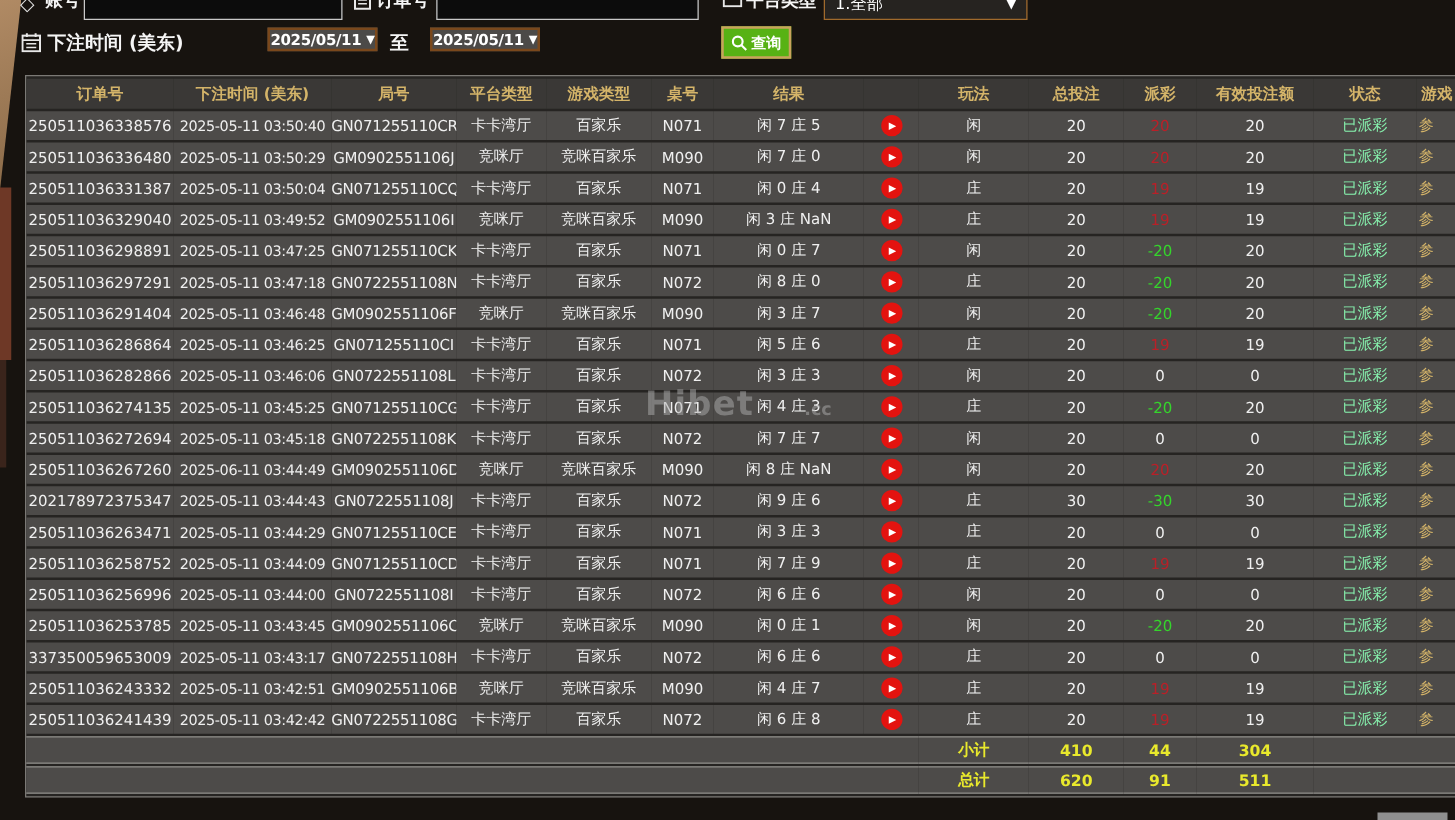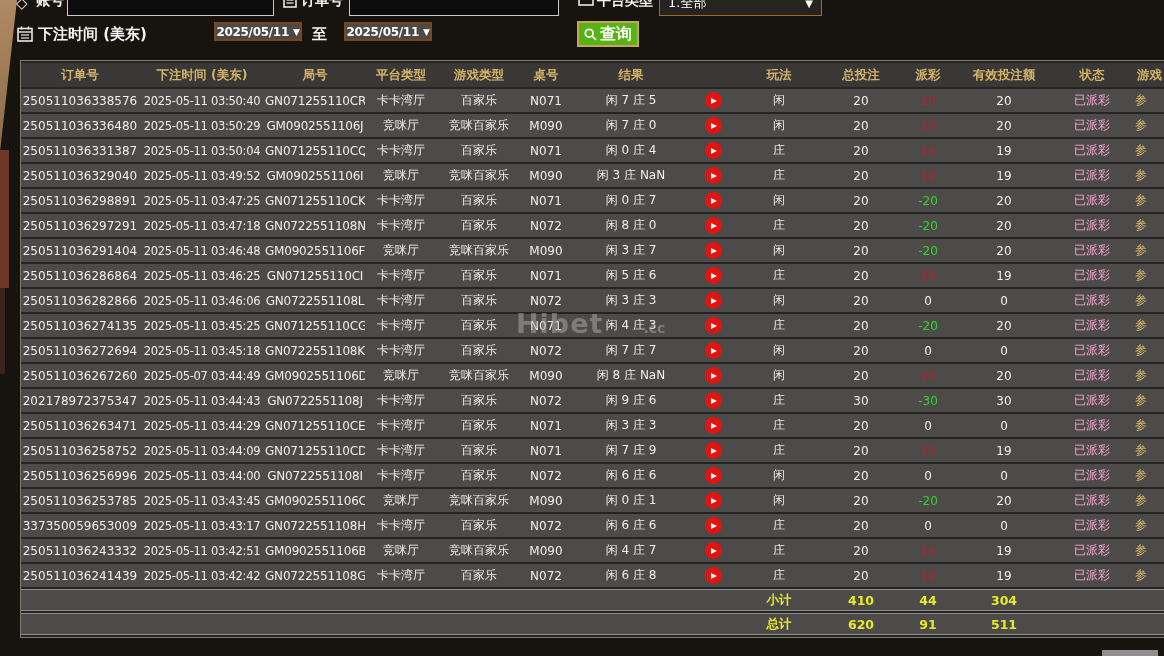--- a/index.html
+++ b/index.html
@@ -27,34 +27,34 @@
                  background:#262320; border:1px solid #a06a2c; color:#fff; font-size:13px;
                  display:flex; align-items:center; padding:0 8px; cursor:pointer; }
   .plat-select .arrow { margin-left:auto; font-size:10px; }
   .date-box { position:absolute; top:22px; width:88px; height:19px; background:#4c4a48;
               border:2px solid #7a481c; color:#fff; font-weight:bold; font-size:12px;
               display:flex; align-items:center; justify-content:center; gap:4px;
               letter-spacing:-0.3px; cursor:pointer; }
   .date-box .arrow { font-size:9px; }
   #query-btn { position:absolute; left:577px; top:21px; height:26px; min-width:56px;
                background:#57b214; border:2px solid #c9a35c; color:#fff; font-weight:bold;
-               font-size:16px; display:flex; align-items:center; justify-content:center;
+               font-size:12px; display:flex; align-items:center; justify-content:center;
                gap:3px; padding:0 5px; cursor:pointer; font-family:inherit; }
 
   
   #grid-wrap { position:absolute; left:20px; top:60px; width:1178px; z-index:1; }
   table { width:1178px; table-layout:fixed; border-collapse:separate; border-spacing:0 2px;
           background:#262422; border:1px solid #7b7975; }
   th { background:#3a3836; color:#d4b469; font-size:12.5px; font-weight:bold;
        height:24px; white-space:nowrap; overflow:hidden; }
   td { background:#4d4b49; color:#efefef; font-size:12px; height:23px; text-align:center;
        white-space:nowrap; overflow:hidden; }
   td.time { font-size:11.5px; letter-spacing:-0.3px;margin-left:20px; }
   td.round { letter-spacing:-0.2px; }
-  td.status { color:#f9a8d4; }
+  td.status { color:#86efac; }
   td.detail { color:#d4b469; text-align:left; padding-left:2px; }
   .pay-red   { color:#b92028; }
   .pay-green { color:#35d42c; }
   .pay-zero  { color:#efefef; }
   .play { width:17px; height:17px; border-radius:50%; background:#e3130f; margin:0 auto;
           display:flex; align-items:center; justify-content:center; cursor:pointer; }
   .play::after { content:""; display:block; margin-left:2px;
                  border-left:6px solid #fff; border-top:3.5px solid transparent; border-bottom:3.5px solid transparent; }
   tr.sumrow td { background:#4d4b49; color:#e9e92c; font-weight:bold; font-size:12.5px; height:22px;
                  border-top:1px solid #8f8d89; border-bottom:1px solid #8f8d89; }
@@ -375,21 +375,21 @@
     <td>闲</td>
     <td>20</td>
     <td class="pay pay-zero">0</td>
     <td>0</td>
     <td class="status">已派彩</td>
     <td class="detail">参</td>
   </tr>
 
   <tr>
     <td>250511036267260</td>
-    <td class="time">2025-05-07 03:44:49</td>
+    <td class="time">2025-06-11 03:44:49</td>
     <td class="round">GM0902551106D</td>
     <td>竞咪厅</td>
     <td>竞咪百家乐</td>
     <td>M090</td>
     <td>闲 8 庄 NaN</td>
     <td>
             <span class="play"></span>
           </td>
     <td>闲</td>
     <td>20</td>

